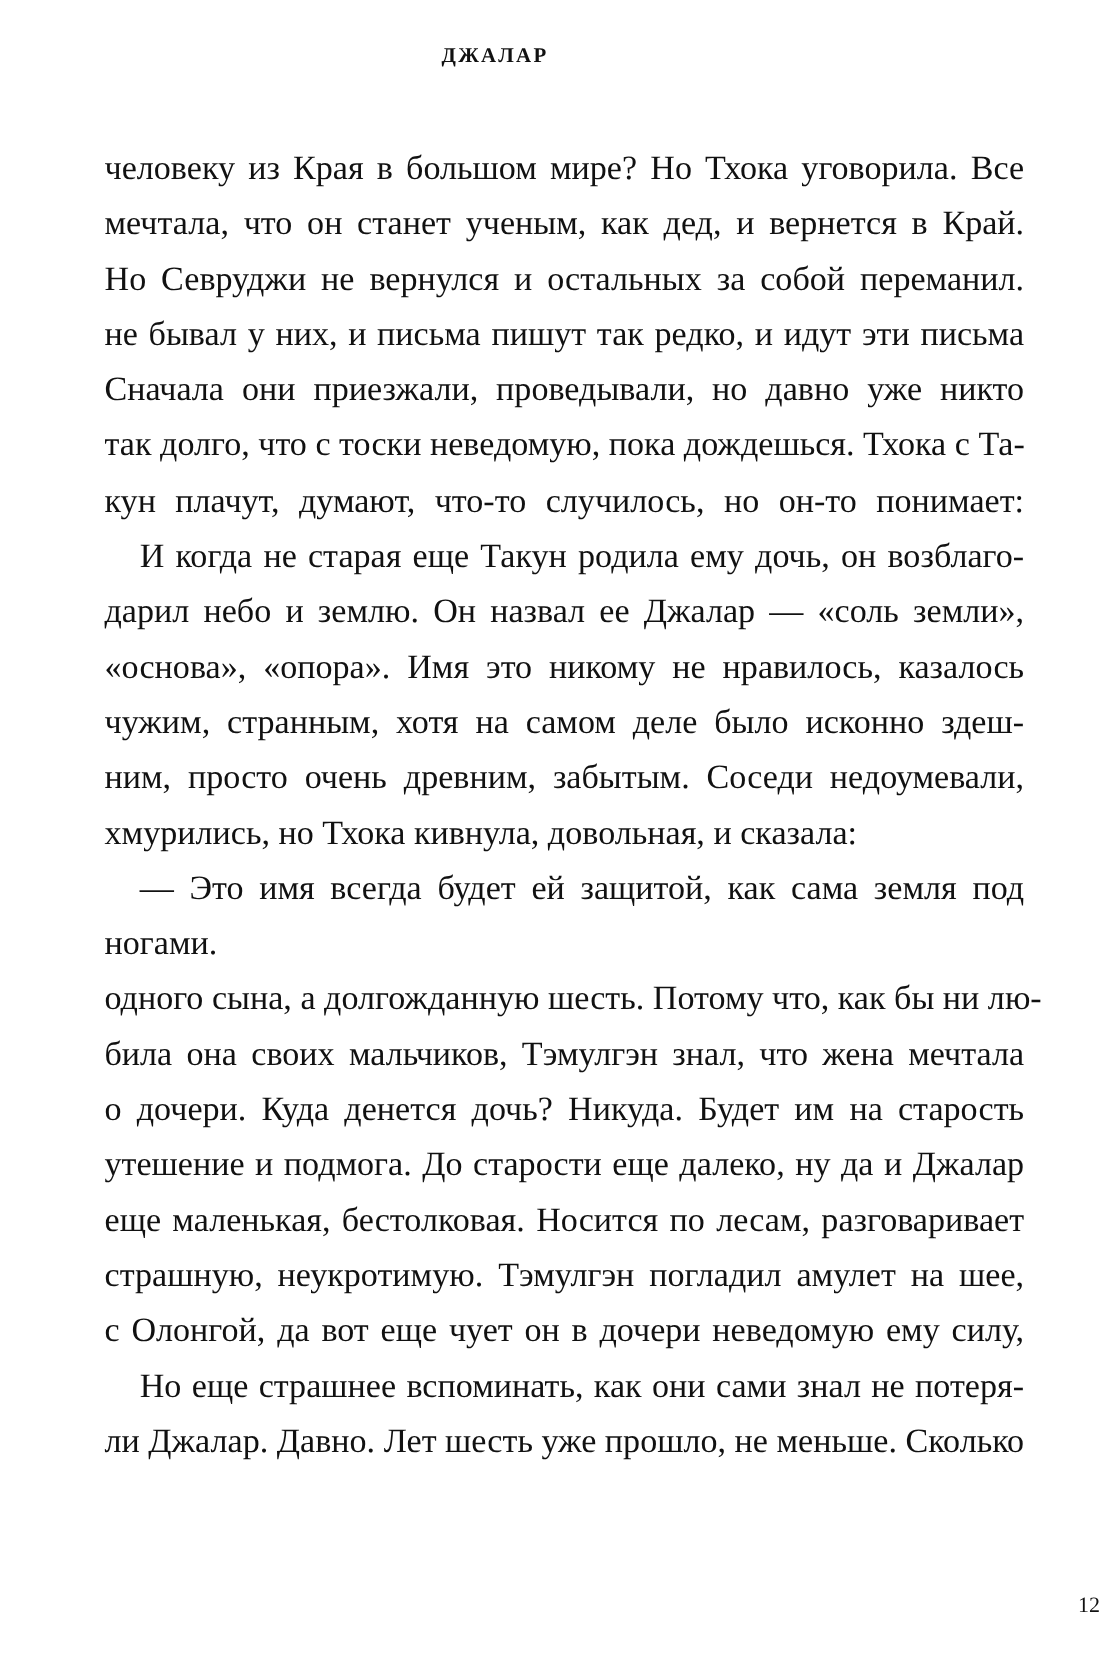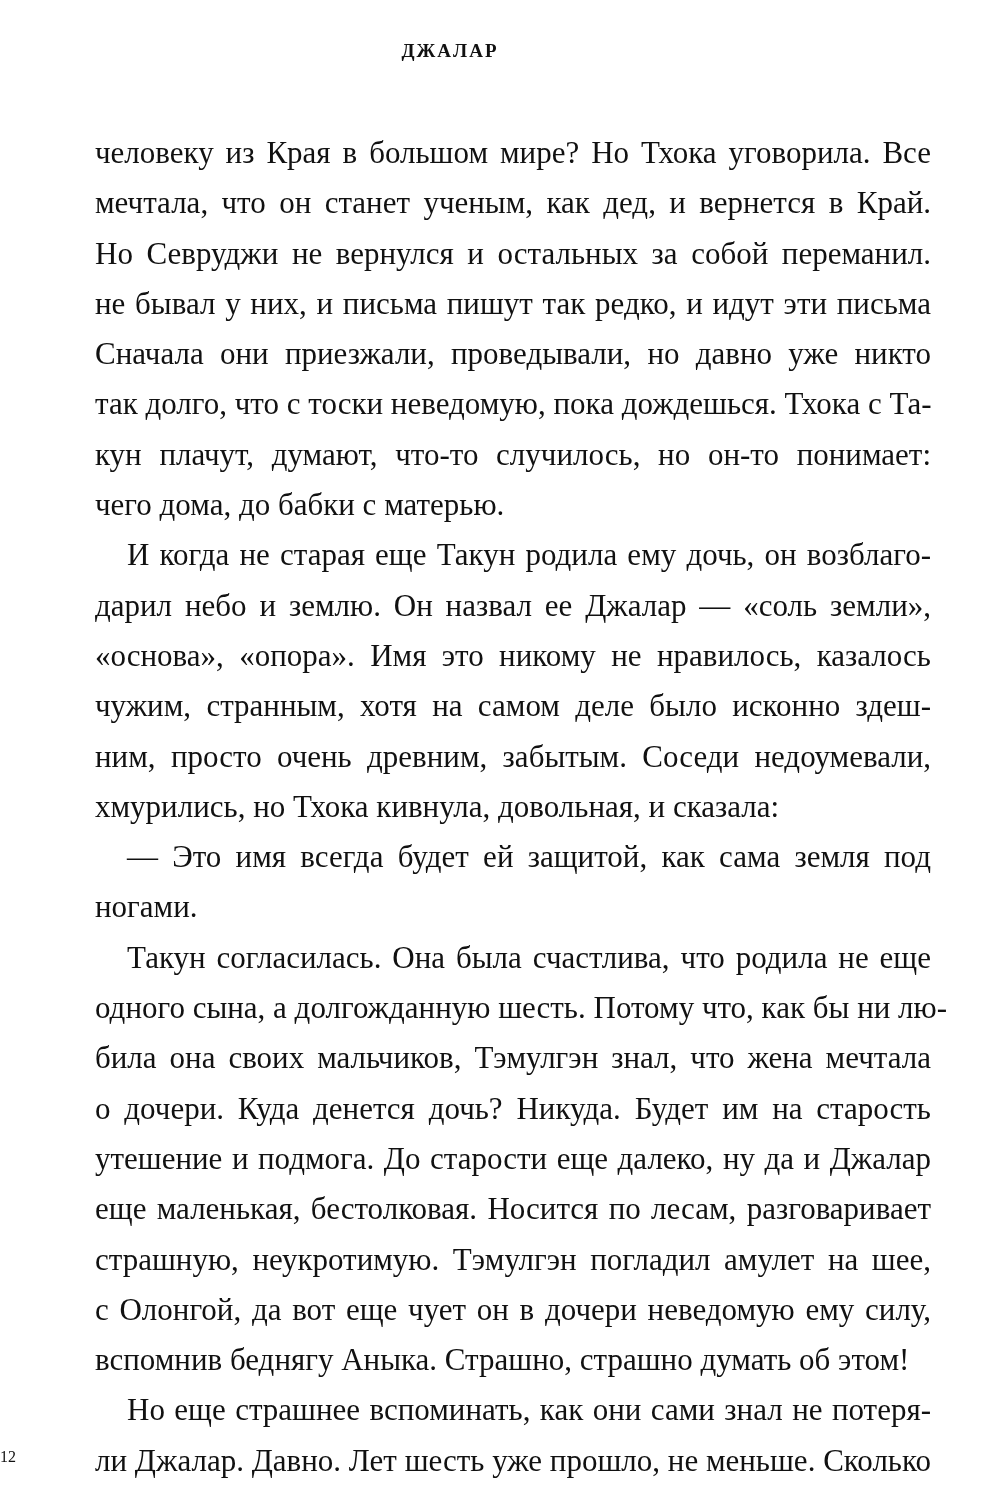--- a/index.html
+++ b/index.html
@@ -3,50 +3,47 @@
 <meta charset="utf-8">
 <style>
   html, body { margin: 0; padding: 0; background: #ffffff; }
   body { width: 1000px; height: 1505px; position: relative; overflow: hidden; }
   .page { position: absolute; left: 0; top: 0; width: 1000px; height: 1505px; background: #fff; color: #111; font-family: "Liberation Serif", "DejaVu Serif", serif; }
   .running-head { position: absolute; top: 40px; left: 0; width: 900px; text-align: center; font-size: 19px; font-weight: bold; letter-spacing: 2px; }
   .body-text { position: absolute; top: 128px; left: 95px; width: 836px; }
   .line { height: 50.3px; line-height: 50.3px; font-size: 31px; white-space: nowrap; text-align: justify; text-align-last: justify; }
   .line.last { text-align-last: left; }
   .line.indent { padding-left: 32px; }
-  .page-number { position: absolute; top: 1448px; left: 0; width: 1000px; text-align: left; font-size: 16px; }
+  .page-number { position: absolute; top: 1448px; left: 0; width: 1000px; text-align: right; font-size: 20px; }
 </style>
 </head>
 <body>
 
 <div class="page">
   <div class="running-head">ДЖАЛАР</div>
   <div class="body-text" id="body-text">
       <div class="line">человеку из Края в большом мире? Но Тхока уговорила. Все</div>
       <div class="line">мечтала, что он станет ученым, как дед, и вернется в Край.</div>
       <div class="line">Но Севруджи не вернулся и остальных за собой переманил.</div>
       <div class="line">не бывал у них, и письма пишут так редко, и идут эти письма</div>
       <div class="line">Сначала они приезжали, проведывали, но давно уже никто</div>
       <div class="line">так долго, что с тоски неведомую, пока дождешься. Тхока с Та-</div>
       <div class="line">кун плачут, думают, что-то случилось, но он-то понимает:</div>
-      <div class="line last">чего дома, до бабки с матерью.</div>
       <div class="line indent">И когда не старая еще Такун родила ему дочь, он возблаго-</div>
       <div class="line">дарил небо и землю. Он назвал ее Джалар — «соль земли»,</div>
       <div class="line">«основа», «опора». Имя это никому не нравилось, казалось</div>
       <div class="line">чужим, странным, хотя на самом деле было исконно здеш-</div>
       <div class="line">ним, просто очень древним, забытым. Соседи недоумевали,</div>
       <div class="line last">хмурились, но Тхока кивнула, довольная, и сказала:</div>
       <div class="line indent">— Это имя всегда будет ей защитой, как сама земля под</div>
       <div class="line last">ногами.</div>
-      <div class="line indent">Такун согласилась. Она была счастлива, что родила не еще</div>
       <div class="line">одного сына, а долгожданную шесть. Потому что, как бы ни лю-</div>
       <div class="line">била она своих мальчиков, Тэмулгэн знал, что жена мечтала</div>
       <div class="line">о дочери. Куда денется дочь? Никуда. Будет им на старость</div>
       <div class="line">утешение и подмога. До старости еще далеко, ну да и Джалар</div>
       <div class="line">еще маленькая, бестолковая. Носится по лесам, разговаривает</div>
       <div class="line">страшную, неукротимую. Тэмулгэн погладил амулет на шее,</div>
       <div class="line">с Олонгой, да вот еще чует он в дочери неведомую ему силу,</div>
-      <div class="line last">вспомнив беднягу Аныка. Страшно, страшно думать об этом!</div>
       <div class="line indent">Но еще страшнее вспоминать, как они сами знал не потеря-</div>
       <div class="line">ли Джалар. Давно. Лет шесть уже прошло, не меньше. Сколько</div>
     </div>
   <div class="page-number">12</div>
 </div>
 
 </body></html>

